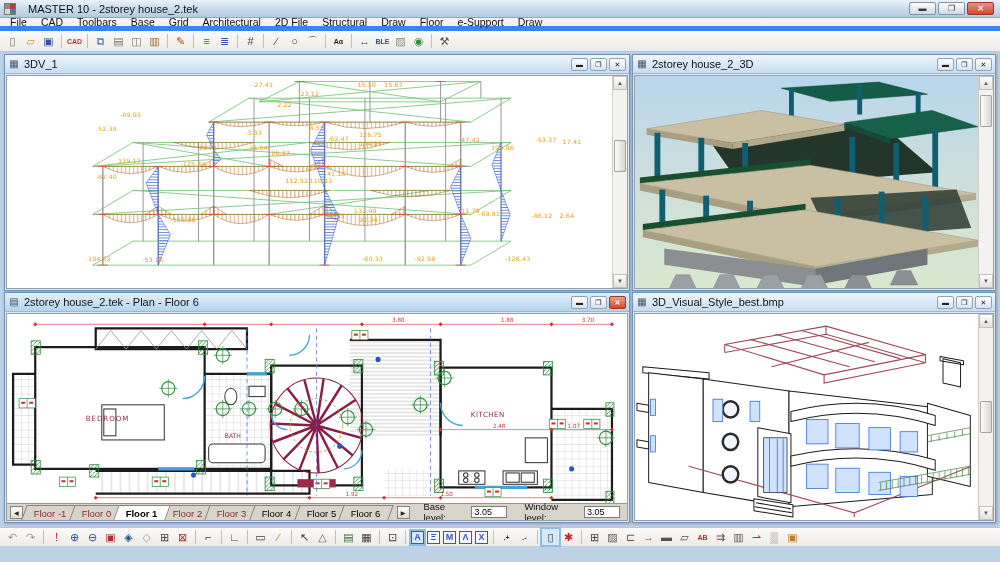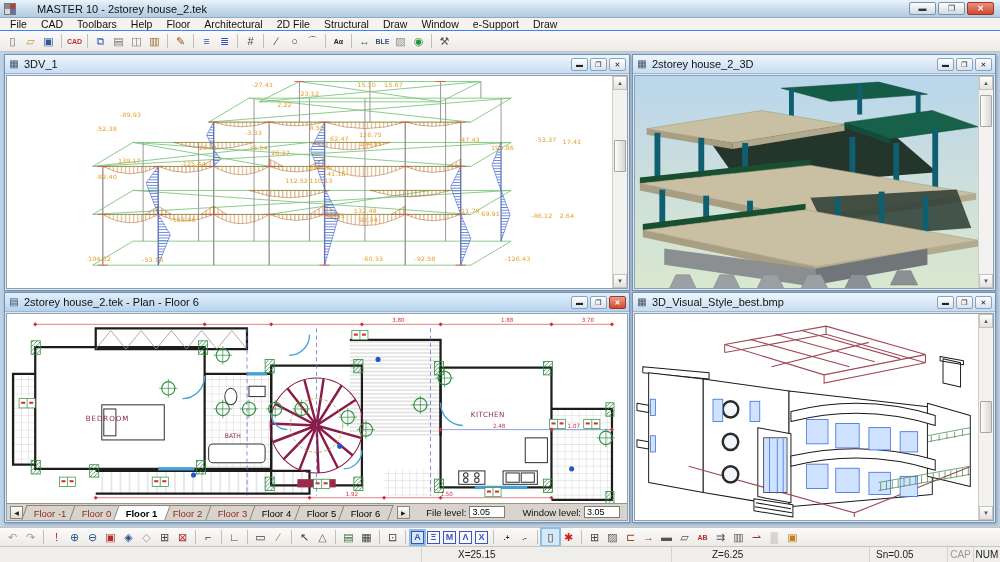--- a/index.html
+++ b/index.html
@@ -1,26 +1,26 @@
 <!DOCTYPE html>
 <html><head>
 <meta charset="utf-8">
 <style>
   *{box-sizing:border-box;}
   body{margin:0;font-family:"Liberation Sans",sans-serif;background:#888;}
   .screen{position:relative;width:1000px;height:562px;background:#bdd2e6;overflow:hidden;font-size:11px;}
   
-  .titlebar{height:18px;background:linear-gradient(#eaf3fa,#d0e1f0 40%,#b2cbe0);border-bottom:1px solid #8fabc4;display:flex;align-items:center;padding:0 4px;gap:21px;}
+  .titlebar{height:18px;background:linear-gradient(#eaf3fa,#d0e1f0 40%,#b2cbe0);border-bottom:1px solid #8fabc4;display:flex;align-items:center;padding:0 4px;gap:12px;}
   .appicon{width:12px;height:12px;background:conic-gradient(#b0413e 0 25%,#5a789c 0 50%,#d9d9d9 0 75%,#8a8a8a 0);border:1px solid #777;}
   .apptitle{font-size:11px;color:#111;}
   .wctrls{margin-left:auto;display:flex;gap:2px;padding-right:2px;}
   .wbtn{width:27px;height:13px;border:1px solid #7e93a8;border-radius:2px;background:linear-gradient(#fefefe,#cfd9e4);display:flex;align-items:center;justify-content:center;font-size:8px;line-height:1;color:#333;}
   .wbtn.close{background:linear-gradient(#ea8f7d,#cf4a32);color:#fff;border-color:#9e3422;font-weight:bold;}
   
-  .menubar{height:13px;display:flex;align-items:center;background:#f4f3f1;border-bottom:1px solid #3b82f6;font-size:10.5px;padding-left:3px;}
+  .menubar{height:13px;display:flex;align-items:center;background:#f4f3f1;border-bottom:5px solid #3b82f6;font-size:10.5px;padding-left:3px;}
   .menu-item{padding:0 7px;height:100%;display:flex;align-items:center;color:#111;white-space:nowrap;}
   
   .toolbar{display:flex;align-items:center;background:linear-gradient(#fcfbfa,#edebe7);padding:0 4px;gap:1px;}
   #toptoolbar{height:21px;border-bottom:1px solid #c6c2bb;}
   #bottomtoolbar{position:absolute;left:0;right:0;bottom:16px;height:19px;border-top:1px solid #c6c2bb;}
   .tbtn{min-width:17px;height:16px;display:flex;align-items:center;justify-content:center;font-size:11px;line-height:1;cursor:default;}
   .tbtn.ttext{font-size:7px;font-weight:bold;}
   .tbtn.tboxed{min-width:13px;max-width:13px;height:13px;border:1px solid #3a55bb;color:#3a55bb;font-weight:bold;font-size:9px;background:#f7f9ff;margin:0 1px;}
   .tbtn.tactive{outline:2px solid #8fbce2;background:#d6e9f8;}
   .tsep{width:1px;height:14px;background:#c2beb8;margin:0 3px;}
@@ -73,27 +73,27 @@
       <div class="wbtn">▬</div>
       <div class="wbtn">❐</div>
       <div class="wbtn close">✕</div>
     </div>
   </div>
 
   <div class="menubar" id="menubar">
       <span class="menu-item">File</span>
       <span class="menu-item">CAD</span>
       <span class="menu-item">Toolbars</span>
-      <span class="menu-item">Help</span>
-      <span class="menu-item">Floor</span>
+      <span class="menu-item">Base</span>
+      <span class="menu-item">Grid</span>
       <span class="menu-item">Architectural</span>
       <span class="menu-item">2D File</span>
       <span class="menu-item">Structural</span>
       <span class="menu-item">Draw</span>
-      <span class="menu-item">Window</span>
+      <span class="menu-item">Floor</span>
       <span class="menu-item">e-Support</span>
       <span class="menu-item">Draw</span>
     </div>
 
   <div class="toolbar" id="toptoolbar">
       <span class="tbtn" style="color: rgb(102, 102, 102);">▯</span>
       <span class="tbtn" style="color: rgb(200, 154, 58);">▱</span>
       <span class="tbtn" style="color: rgb(53, 85, 156);">▣</span>
       <span class="tsep"></span>
       <span class="tbtn ttext" style="color: rgb(192, 48, 48);">CAD</span>
@@ -492,21 +492,21 @@
               </div>
               <div class="ftab">
                 <span style="color: rgb(0, 0, 0);">Floor 5</span>
               </div>
               <div class="ftab">
                 <span style="color: rgb(0, 0, 0);">Floor 6</span>
               </div>
             </div>
           <div class="tarrow right">▶</div>
           <div class="lvlbox">
-            <span class="lbl">File level:</span>
+            <span class="lbl">Base level:</span>
             <input class="lvl" value="3.05" style="">
             <span class="lbl">Window level:</span>
             <input class="lvl" value="3.05" style="">
           </div>
         </div>
       </div>
     </div>
 
     <div class="child" style="left:632px;top:240px;width:364px;height:231px;">
       <div class="ctitle">
@@ -624,22 +624,14 @@
       <span class="tbtn" style="color: rgb(85, 85, 85);">▬</span>
       <span class="tbtn" style="color: rgb(85, 85, 85);">▱</span>
       <span class="tbtn ttext" style="color: rgb(176, 48, 48);">AB</span>
       <span class="tbtn" style="color: rgb(85, 85, 85);">⇉</span>
       <span class="tbtn" style="color: rgb(85, 85, 85);">▥</span>
       <span class="tbtn" style="color: rgb(176, 48, 48);">⇀</span>
       <span class="tbtn" style="color: rgb(136, 136, 136);">▒</span>
       <span class="tbtn" style="color: rgb(192, 128, 32);">▣</span>
     </div>
 
-  <div class="statusbar">
-    <div class="scell spacer"></div>
-    <div class="scell x">X=25.15</div>
-    <div class="scell z">Z=6.25</div>
-    <div class="scell sn">Sn=0.05</div>
-    <div class="scell cap">CAP</div>
-    <div class="scell num">NUM</div>
-  </div>
 
 </div>
 
 </body></html>

